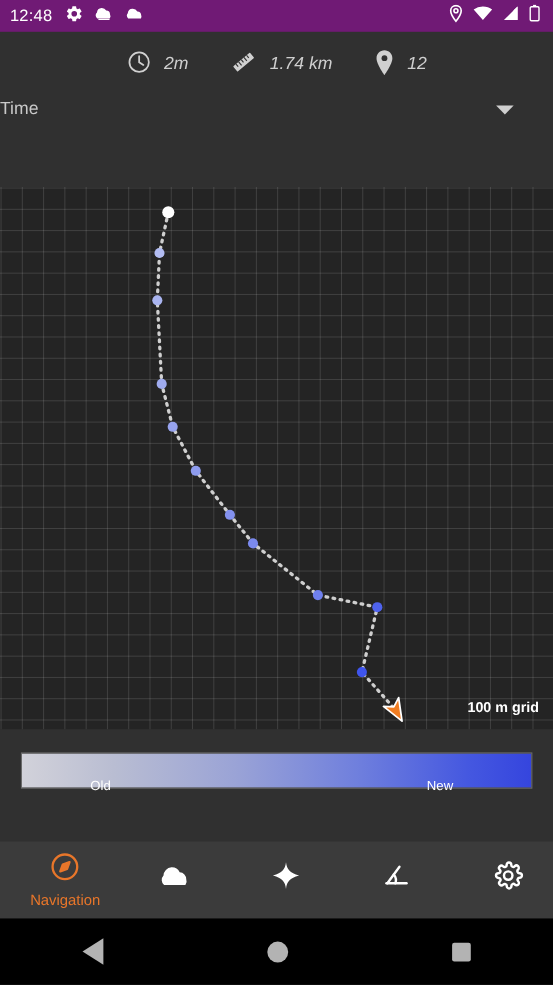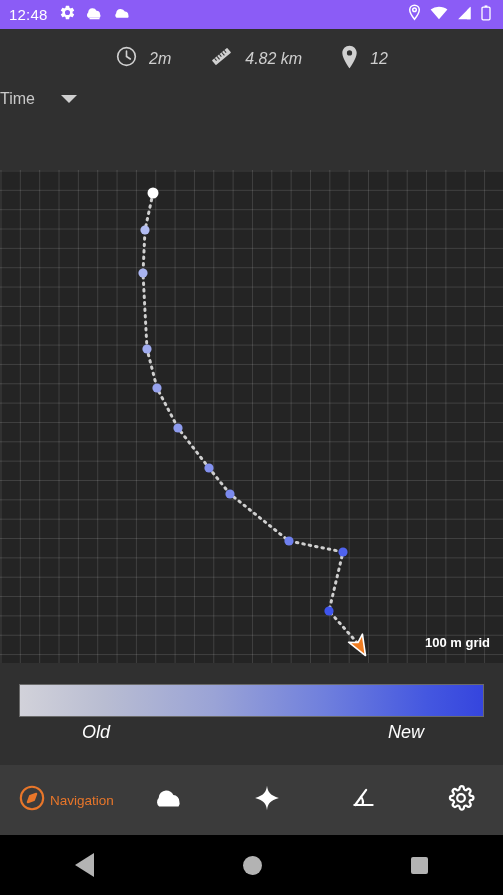--- a/index.html
+++ b/index.html
@@ -12,21 +12,21 @@
   #app {
     position: relative;
     width: 503px; height: 895px;
     background: #303030;
   }
 
   
   .statusbar {
     position: absolute; top: 0; left: 0;
     width: 503px; height: 29px;
-    background: #8b5cf6;
+    background: #701a75;
     display: flex; align-items: center;
     padding: 0 9px;
     color: #fff;
   }
   .sb-time {
     font-size: 15px; color: #fff; letter-spacing: .2px;
     margin-right: 11px; font-weight: 400;
   }
   .sb-left-icons { display: flex; align-items: center; gap: 9px; }
   .sb-right { margin-left: auto; display: flex; align-items: center; gap: 9px; padding-right: 3px;}
@@ -48,21 +48,21 @@
   }
   .stats {
     display: flex; justify-content: center; align-items: center;
     gap: 38px;
     margin-top: 15px;
   }
   .stat { display: flex; align-items: center; gap: 11px; font-style: italic; }
   .stat-label { color: #cfcfcf; font-size: 16px; }
 
   .sort-row {
-    display: flex; align-items: center; justify-content: flex-start;
+    display: flex; align-items: center; justify-content: space-between;
     gap: 26px;
     padding-right: 36px;
     margin-top: 17px;
   }
   .sort-label { color: #c9c9c9; font-size: 16px; }
   .caret {
     width: 0; height: 0;
     border-left: 8px solid transparent;
     border-right: 8px solid transparent;
     border-top: 8px solid #cfcfcf;
@@ -95,36 +95,36 @@
     width: 503px; height: 102px;
     background: #303030;
   }
   .legend-bar {
     position: absolute; left: 19px; top: 21px;
     width: 465px; height: 33px;
     background: linear-gradient(to right, #d2d2da 0%, #b9bdd2 18%, #9aa3d6 42%, #6f7fdd 66%, #4457e0 88%, #3545de 100%);
     border: 1px solid #6a6a6a;
   }
   .legend-old, .legend-new {
-    position: absolute; top: 59px;
-    color: #fff; font-size: 18px; font-style: italic;
+    position: absolute; top: 44px;
+    color: #fff; font-size: 12px;
   }
   .legend-old { left: 82px; }
   .legend-new { left: 388px; }
 
   
   .bottomnav {
     position: absolute; left: 0; top: 765px;
     width: 503px; height: 70px;
     background: #3b3b3b;
     display: flex; align-items: center;
   }
   .navitem {
     flex: 1;
-    display: flex; flex-direction: row;
+    display: flex; flex-direction: column;
     align-items: center; justify-content: center;
     gap: 4px;
     height: 100%;
     padding-left: 18px;
   }
   .navitem .navlabel {
     font-size: 13.5px;
     color: #e8762a;
   }
 
@@ -224,21 +224,21 @@
               <g fill="#303030">
                 <rect x="5.3" y="9" width="1" height="3"></rect>
                 <rect x="8.3" y="9" width="1" height="4"></rect>
                 <rect x="11.3" y="9" width="1" height="3"></rect>
                 <rect x="14.3" y="9" width="1" height="4"></rect>
                 <rect x="17.3" y="9" width="1" height="3"></rect>
               </g>
             </g>
           </svg>
         </span>
-        <span class="stat-label">4.82 km</span>
+        <span class="stat-label">1.74 km</span>
       </div>
 
       <div class="stat">
         <span>
           <svg width="19" height="24" viewBox="0 0 14 20" fill="#d0d0d0">
             <path d="M7 0.6C3.7 0.6 1 3.3 1 6.6c0 4.5 6 12.8 6 12.8s6-8.3 6-12.8c0-3.3-2.7-6-6-6z"></path>
             <circle cx="7" cy="6.6" r="2.2" fill="#303030"></circle>
           </svg>
         </span>
         <span class="stat-label">12</span>

